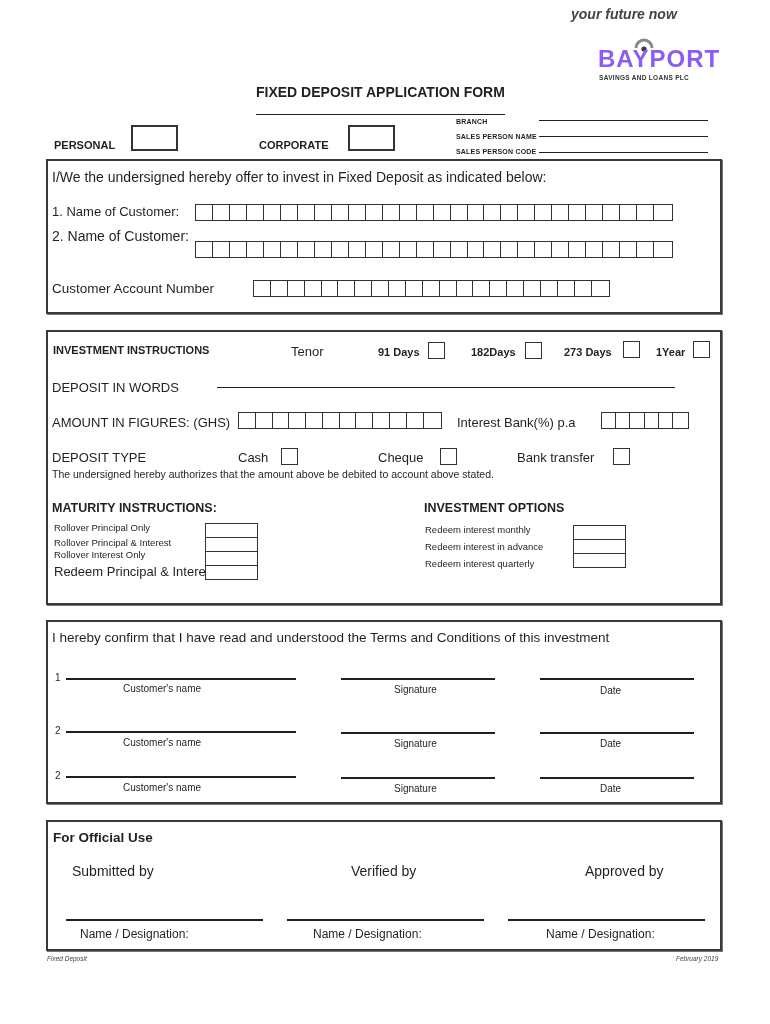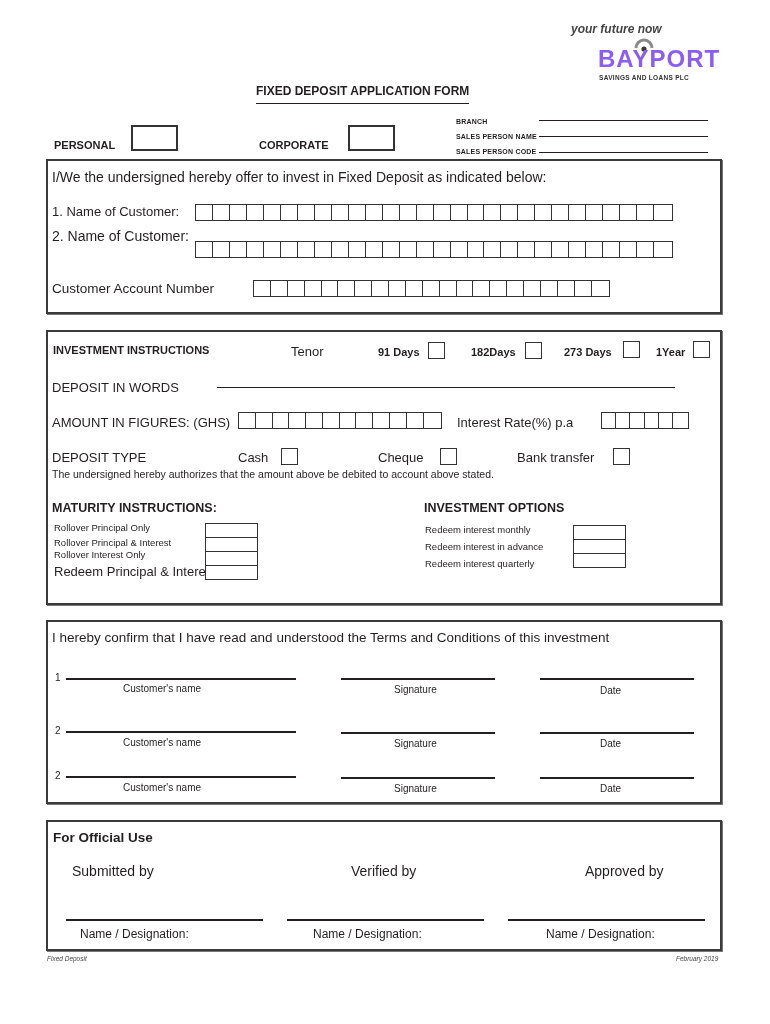--- a/index.html
+++ b/index.html
@@ -14,32 +14,32 @@
   .cells span { flex:0 0 auto; height:100%; box-sizing:border-box; border-right:1.3px solid #333; }
   .cells span:last-child { border-right:none; }
   .bold { font-weight:bold; }
   .small-caps { font-size:7px; font-weight:bold; letter-spacing:0.2px; }
   .stacked { position:absolute; display:flex; flex-direction:column; }
   .stacked .cbox { position:relative; }
 </style>
 </head>
 <body>
 
-<div class="abs" style="left:571px;top:22px;font-size:12px;font-style:italic;font-weight:bold;color:#444;">your future now</div>
+<div class="abs" style="left:571px;top:6px;font-size:14px;font-style:italic;font-weight:bold;color:#444;">your future now</div>
 
 <div class="abs" style="left:598px;top:38px;width:122px;height:44px;">
   <svg class="abs" style="left:35px;top:0px;" width="22" height="16" viewBox="0 0 22 16">
     <path d="M3 10 A8 8 0 0 1 19 10" fill="none" stroke="#8a8a8a" stroke-width="3"></path>
     <circle cx="11" cy="11" r="2.6" fill="#3a3a3a"></circle>
   </svg>
   <div class="abs" style="left:0;top:7px;font-size:24px;font-weight:bold;letter-spacing:1px;color:#8b5cf6;">BAYPORT</div>
   <div class="abs" style="left:1px;top:36px;font-size:6.5px;font-weight:bold;letter-spacing:0.3px;color:#333;">SAVINGS AND LOANS PLC</div>
 </div>
 
-<div class="abs" style="left:256px;top:84px;font-size:12px;font-weight:bold;border-bottom:1px solid #231f20;padding-bottom:5px;">FIXED DEPOSIT APPLICATION FORM</div>
+<div class="abs" style="left:256px;top:84px;font-size:14px;font-weight:bold;border-bottom:1px solid #231f20;padding-bottom:14px;">FIXED DEPOSIT APPLICATION FORM</div>
 
 <div class="abs bold" style="left:54px;top:139px;font-size:11px;">PERSONAL</div>
 <div class="cbox" style="left:131px;top:125px;width:47px;height:26px;border-width:2px;"></div>
 
 <div class="abs bold" style="left:259px;top:139px;font-size:11px;">CORPORATE</div>
 <div class="cbox" style="left:348px;top:125px;width:47px;height:26px;border-width:2px;"></div>
 
 <div class="abs small-caps" style="left:456px;top:118px;">BRANCH</div>
 <div class="line" style="left:539px;top:120px;width:169px;"></div>
 
@@ -171,21 +171,21 @@
     <span style="width: 16.7833px;"></span>
     <span style="width: 16.7833px;"></span>
     <span style="width: 16.7833px;"></span>
     <span style="width: 16.7833px;"></span>
     <span style="width: 16.7833px;"></span>
     <span style="width: 16.7833px;"></span>
     <span style="width: 16.7833px;"></span>
     <span style="width: 16.7833px;"></span>
   </div>
 
-<div class="abs" style="left:457px;top:415px;font-size:13px;">Interest Rate(%) p.a</div>
+<div class="abs" style="left:457px;top:415px;font-size:13px;">Interest Bank(%) p.a</div>
 <div class="cells" id="rate" style="left:601px;top:412px;width:88px;">
     <span style="width: 14.2333px;"></span>
     <span style="width: 14.2333px;"></span>
     <span style="width: 14.2333px;"></span>
     <span style="width: 14.2333px;"></span>
     <span style="width: 14.2333px;"></span>
     <span style="width: 14.2333px;"></span>
   </div>
 
 <div class="abs" style="left:52px;top:450px;font-size:13px;">DEPOSIT TYPE</div>

